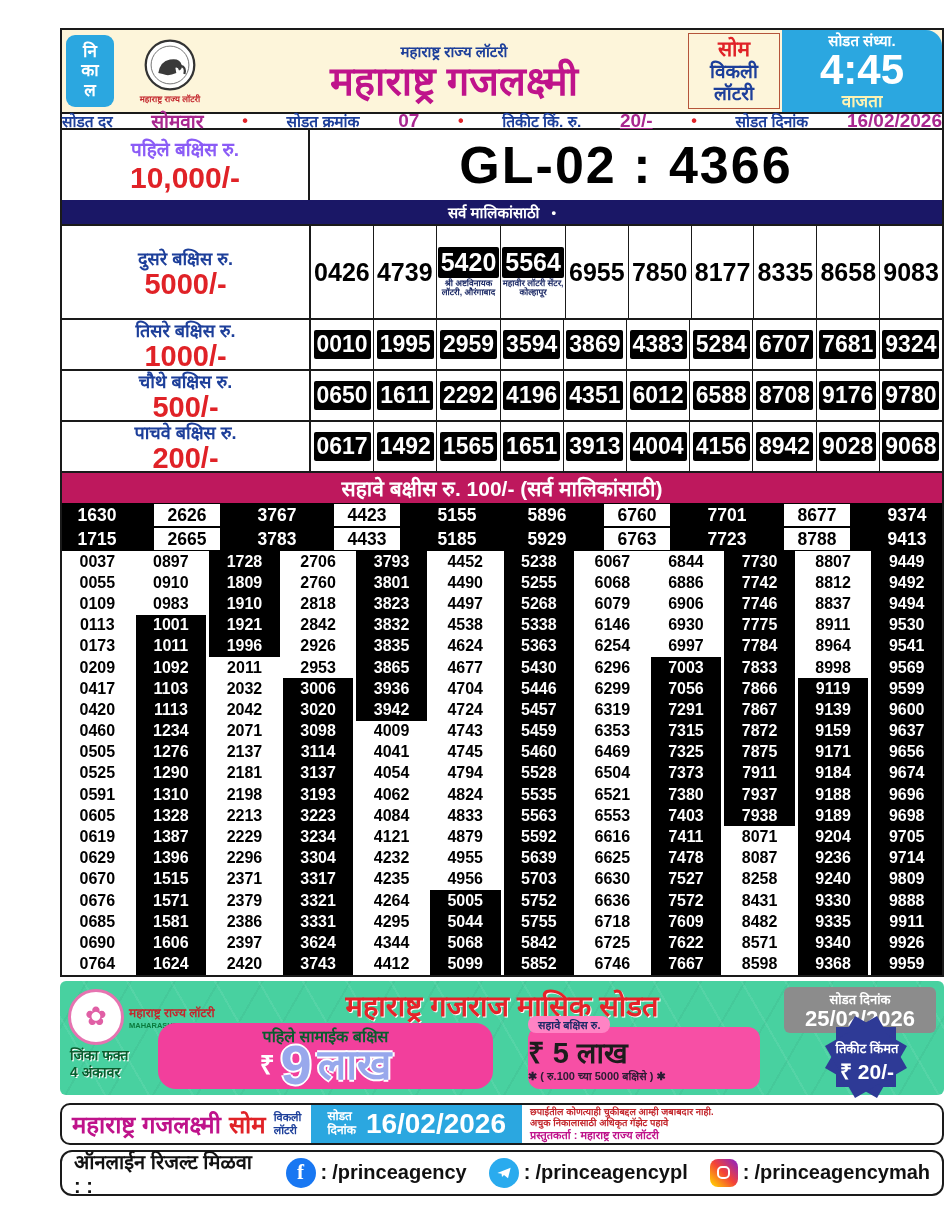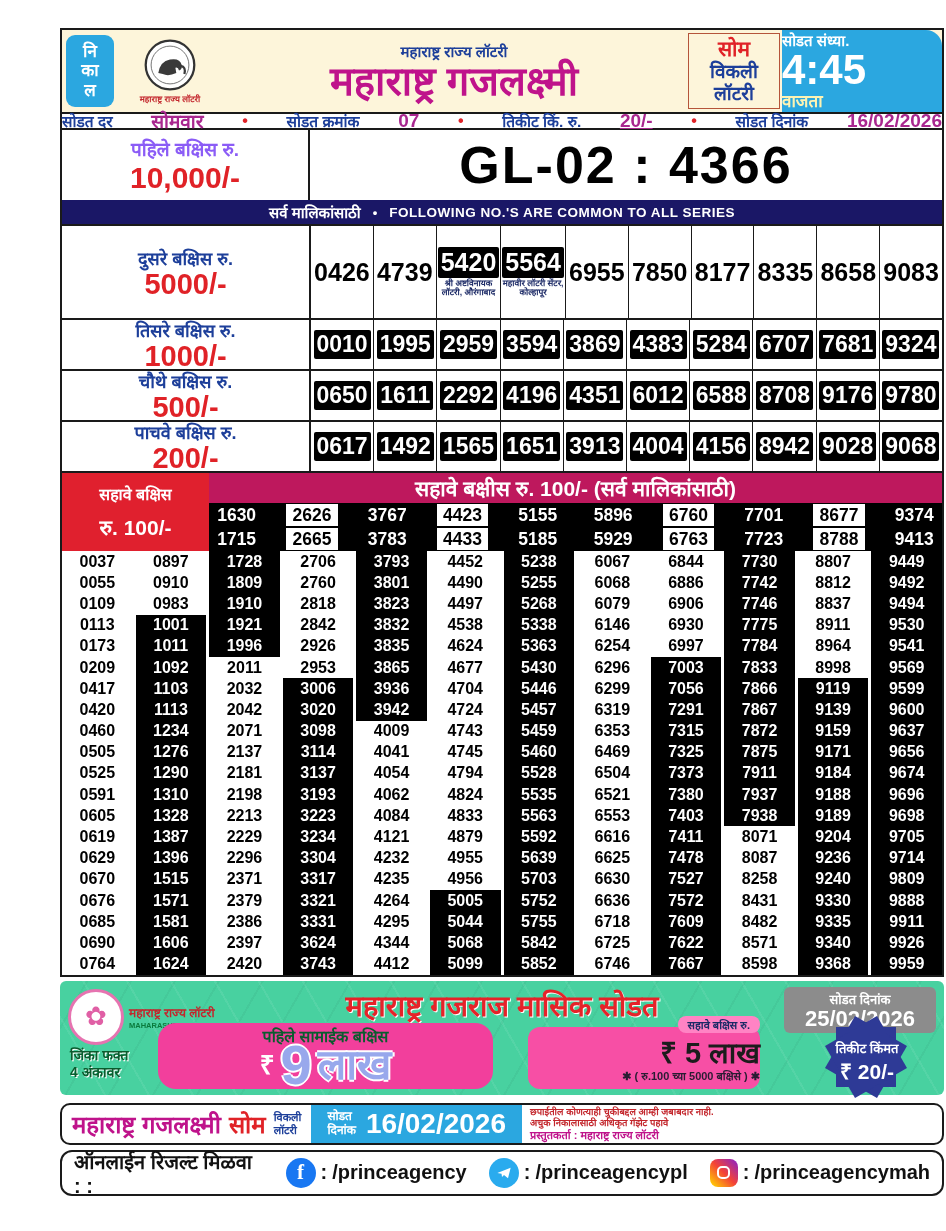--- a/index.html
+++ b/index.html
@@ -13,21 +13,21 @@
   .masthead { height:82px; background:#fdf5da; display:flex; align-items:stretch; }
   .nikal { width:48px; margin:5px 4px; background:#2ba7e0; border-radius:9px; display:flex; flex-direction:column; align-items:center; justify-content:center; color:#fff; font-weight:bold; font-size:17px; line-height:1.12; }
   .emblem-wrap { width:104px; display:flex; flex-direction:column; align-items:center; justify-content:center; }
   .emblem-cap { font-size:8.5px; font-weight:bold; color:#c3262c; margin-top:1px; }
   .head-center { flex:1; display:flex; flex-direction:column; align-items:center; justify-content:center; }
   .head-org { font-size:15px; font-weight:bold; color:#1d3f9a; }
   .head-title { font-size:40px; font-weight:bold; color:#bf138b; line-height:1.0; }
   .som-box { width:92px; margin:3px 2px; border:1.5px solid #b5543a; background:#fdf5da; display:flex; flex-direction:column; align-items:center; justify-content:center; line-height:1.15; }
   .som { color:#e02227; font-weight:bold; font-size:21px; }
   .weekly { color:#1d3f9a; font-weight:bold; font-size:19px; }
-  .time-box { width:160px; background:#2ba7e0; border-radius:0 16px 0 0; display:flex; flex-direction:column; align-items:flex-start; justify-content:center; color:#fff; }
+  .time-box { width:160px; background:#2ba7e0; border-radius:0 16px 0 0; display:flex; flex-direction:column; align-items:center; justify-content:center; color:#fff; }
   .t1 { font-size:15px; font-weight:bold; }
   .t2 { font-size:42px; font-weight:bold; line-height:0.95; }
   .t3 { font-size:17px; font-weight:bold; color:#fdf3b3; }
 
   
   .info-row { height:16px; border-top:2px solid #1a1a1a; display:flex; align-items:center; justify-content:space-between; gap:26px; background:#fff; }
   .il { color:#1d3f9a; font-weight:bold; font-size:15.5px; }
   .iv { color:#a9278f; font-weight:bold; font-size:19px; }
   .iv.u { text-decoration:underline; }
   .bullet { color:#e02227; font-size:16px; font-weight:bold; }
@@ -86,21 +86,21 @@
   .gb-datebox { position:absolute; right:8px; top:6px; width:152px; background:#8c8c8c; border-radius:6px; color:#fff; text-align:center; padding:3px 0; }
   .gbd1 { font-size:13px; font-weight:bold; }
   .gbd2 { font-size:22px; font-weight:bold; line-height:1.0; }
   .gb-win { position:absolute; left:10px; top:66px; width:86px; color:#0a5c2e; font-weight:bold; font-size:14px; line-height:1.25; text-shadow:1px 1px 0 #fff; }
   .gb-pink-main { position:absolute; left:98px; top:42px; width:335px; height:66px; background:#f23f9c; border-radius:18px; display:flex; flex-direction:column; align-items:center; }
   .gpm-top { color:#0a5c2e; font-weight:bold; font-size:16px; margin-top:2px; }
   .gpm-row { display:flex; align-items:center; gap:6px; line-height:0.8; margin-top:-4px; }
   .rs { color:#fff; font-size:26px; font-weight:bold; }
   .nine { color:#98a8ec; font-size:56px; font-weight:bold; text-shadow:-2px 0 #fff,2px 0 #fff,0 -2px #fff,0 2px #fff; }
   .lakh { color:#98a8ec; font-size:42px; font-weight:bold; text-shadow:-2px 0 #fff,2px 0 #fff,0 -2px #fff,0 2px #fff; }
-  .gb-pink-mid { position:absolute; left:468px; top:46px; width:232px; height:62px; background:#f74fa5; border-radius:12px; display:flex; flex-direction:column; align-items:flex-end; justify-content:center; }
+  .gb-pink-mid { position:absolute; left:468px; top:46px; width:232px; height:62px; background:#f74fa5; border-radius:12px; display:flex; flex-direction:column; align-items:flex-start; justify-content:center; }
   .ribbon { position:absolute; top:-11px; background:#ff83c4; color:#1c2a66; font-weight:bold; font-size:11px; padding:1px 10px; border-radius:8px; }
   .five { color:#1c1c1c; font-weight:bold; font-size:29px; line-height:1.0; margin-top:6px; }
   .note { color:#2a1c33; font-weight:bold; font-size:11px; }
   .gb-star { position:absolute; right:22px; top:44px; width:110px; height:64px; }
   .star-sq { position:absolute; left:24px; top:2px; width:60px; height:60px; background:#2e3a96; }
   .s1{ transform:rotate(0deg);} .s2{ transform:rotate(30deg);} .s3{ transform:rotate(60deg);}
   .star-txt { position:absolute; left:0; top:14px; width:110px; text-align:center; color:#fff; font-weight:bold; }
   .st1 { font-size:13px; } .st2 { font-size:21px; }
 
   
@@ -181,21 +181,20 @@
       <div class="p1-label">
         <div class="p1l">पहिले बक्षिस रु.</div>
         <div class="p1a">10,000/-</div>
       </div>
       <div class="p1-result">GL-02 : 4366</div>
     </div>
 
     <div class="navy-bar">
       <span class="nb-m">सर्व मालिकांसाठी</span>
       <span class="nb-b">•</span>
-      <span class="nb-e">FOLLOWING NO.'S ARE COMMON TO ALL SERIES</span>
     </div>
 
     <div id="prize-rows">
         <div class="prow special">
           <div class="plabel">
             <div class="pl1">दुसरे बक्षिस रु.</div>
             <div class="pl2">5000/-</div>
           </div>
           <div class="pnums">
             <div class="pcell">
@@ -342,24 +341,20 @@
               <span class="chip">9028</span>
             </div>
             <div class="pcell">
               <span class="chip">9068</span>
             </div>
           </div>
         </div>
       </div>
 
     <div class="sixth-header">
-      <div class="sp-label">
-        <div class="spl1">सहावे बक्षिस</div>
-        <div class="spl2">रु. 100/-</div>
-      </div>
       <div class="sp-right">
         <div class="sp-title">सहावे बक्षीस रु. 100/-   (सर्व मालिकांसाठी)</div>
         <div class="sp-hgrid" id="sp-hgrid">
             <div class="hcell dk">1630</div>
             <div class="hcell lt">2626</div>
             <div class="hcell dk">3767</div>
             <div class="hcell lt">4423</div>
             <div class="hcell dk">5155</div>
             <div class="hcell dk">5896</div>
             <div class="hcell lt">6760</div>

